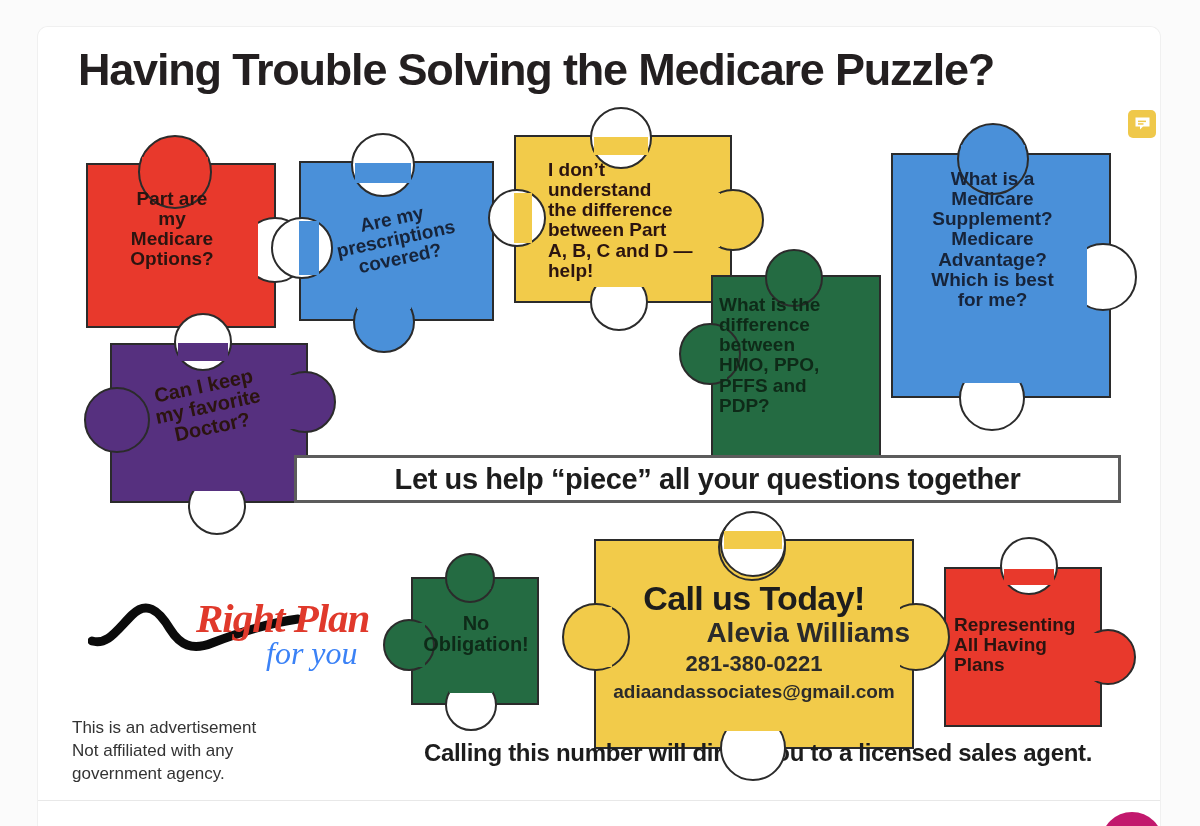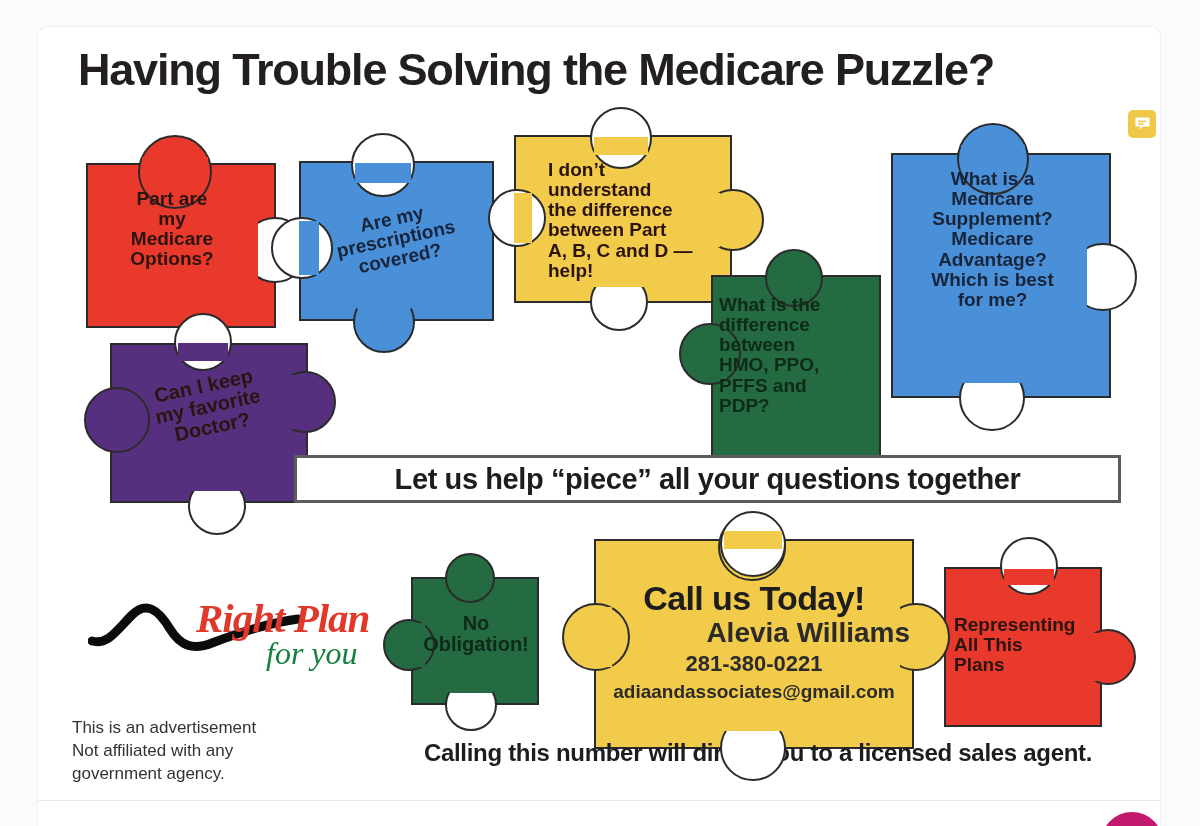--- a/index.html
+++ b/index.html
@@ -74,21 +74,21 @@
   
   #logo{position:absolute;left:50px;top:560px;width:320px;height:90px;}
   #logo svg{position:absolute;left:0;top:6px;}
   #logo .rp{
     position:absolute;left:108px;top:7px;
     font-size:41px;font-weight:bold;font-style:italic;color:#e0392b;
     font-family:"Liberation Serif",serif;letter-spacing:-1px;
   }
   #logo .fy{
     position:absolute;left:178px;top:48px;
-    font-size:32px;font-style:italic;color:#15803d;
+    font-size:32px;font-style:italic;color:#3b82f6;
     font-family:"Liberation Serif",serif;
   }
 
   
   #disclaimer{
     position:absolute;left:34px;top:690px;width:320px;
     font-size:17px;line-height:1.35;color:#333;white-space:pre-line;
   }
   #agentline{
     position:absolute;left:340px;top:712px;width:760px;text-align:center;
@@ -254,21 +254,21 @@
                   font-size:19px;font-weight:bold;color:#2b2b2b;">adiaandassociates@gmail.com</div>
     </div>
 
     <div class="piece" style="left:900px;top:540px;width:190px;height:180px;">
       <div class="body c-red" style="width:158px;height:160px;top:0px;left:6px;"></div>
       <div class="notch" style="left:62px;top:-30px;width:58px;height:58px;"></div>
       <div class="cover c-red" style="left:66px;top:2px;width:50px;height:16px;"></div>
       <div class="knob c-red" style="left:142px;top:62px;width:56px;height:56px;background:#e8392c;"></div>
       <div class="cover c-red" style="left:140px;top:66px;width:22px;height:48px;"></div>
       <div class="txt" style="left:16px;top:48px;width:150px;font-size:19px;text-align:left;">Representing
-All This
+All Having
 Plans</div>
     </div>
 
     <div id="disclaimer">This is an advertisement
 Not affiliated with any
 government agency.</div>
     <div id="agentline">Calling this number will direct you to a licensed sales agent.</div>
 
     <div class="divider"></div>
   </div>

